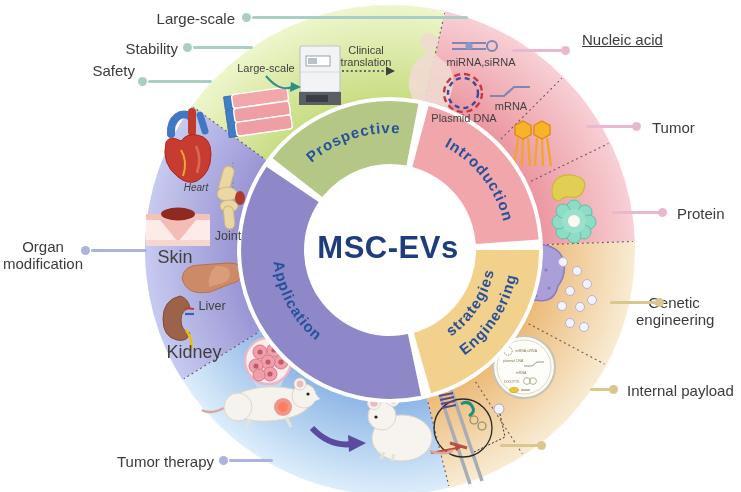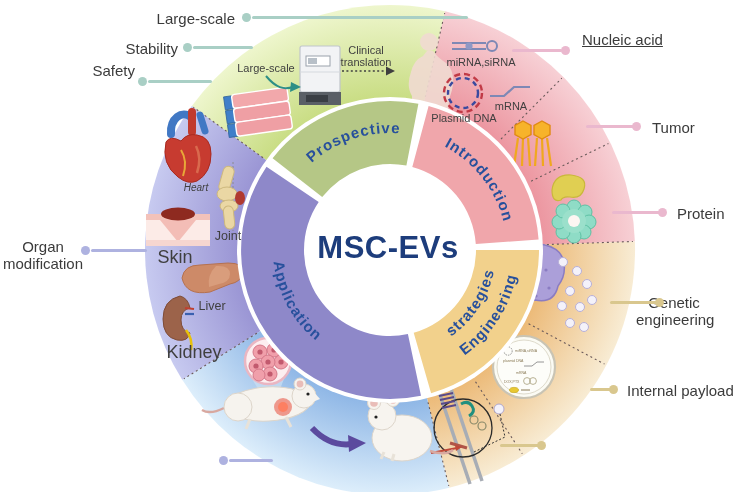--- a/index.html
+++ b/index.html
@@ -318,20 +318,21 @@
 <span class="dot c-teal" style="left:138px;top:77px;"></span>
 <span class="conn c-teal" style="left:148px;top:80px;width:64px;"></span>
 
 <div class="lbl two" style="left:2px;top:238px;width:82px;">
   <span>Organ</span><br>
   <span>modification</span>
 </div>
 <span class="dot c-purp" style="left:81px;top:246px;"></span>
 <span class="conn c-purp" style="left:91px;top:249px;width:56px;"></span>
 
+<div class="lbl" style="right:527px;top:453px;">Tumor therapy</div>
 <span class="dot c-purp" style="left:219px;top:456px;"></span>
 <span class="conn c-purp" style="left:229px;top:459px;width:44px;"></span>
 
 <div class="lbl" style="left:582px;top:31px;text-decoration:underline;">Nucleic acid</div>
 <span class="conn c-pink" style="left:512px;top:49px;width:50px;"></span>
 <span class="dot c-pink" style="left:561px;top:46px;"></span>
 
 <div class="lbl" style="left:652px;top:119px;">Tumor</div>
 <span class="conn c-pink" style="left:586px;top:125px;width:48px;"></span>
 <span class="dot c-pink" style="left:632px;top:122px;"></span>

